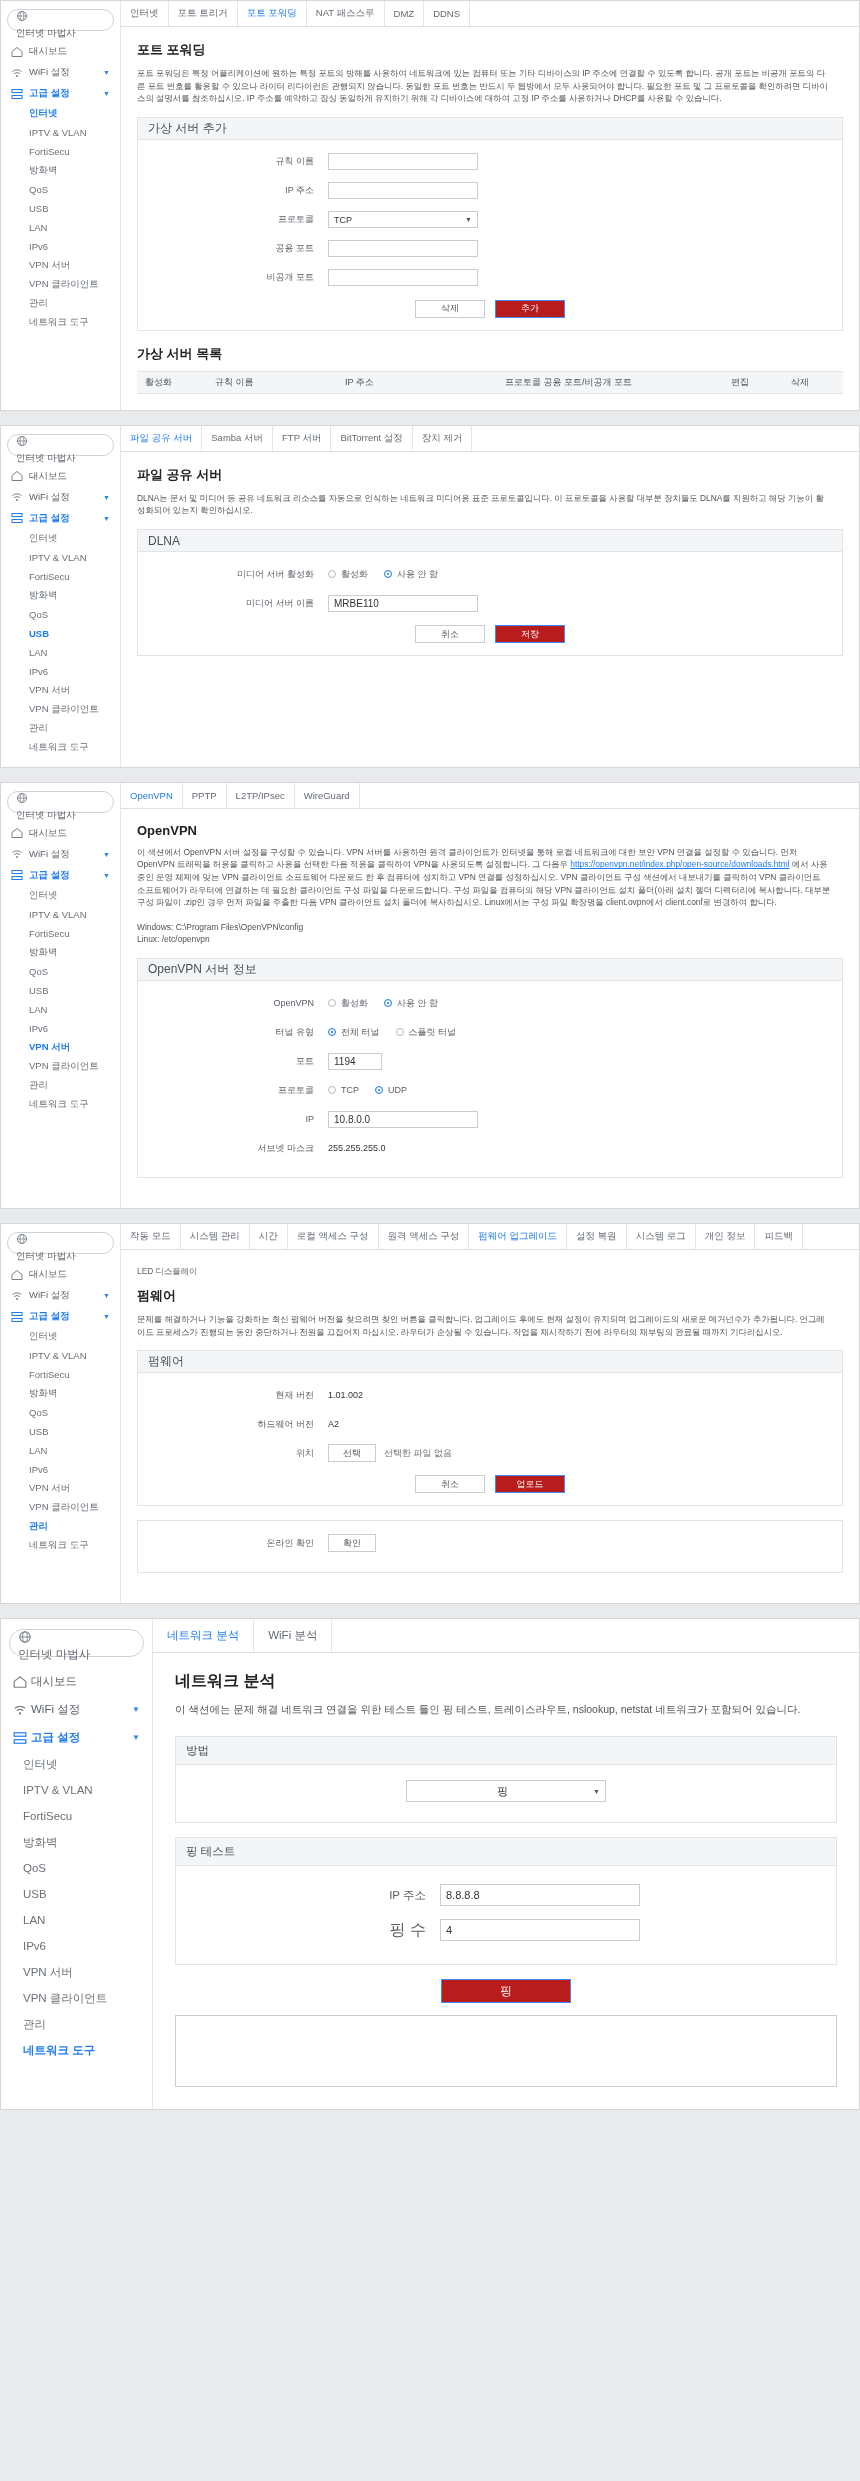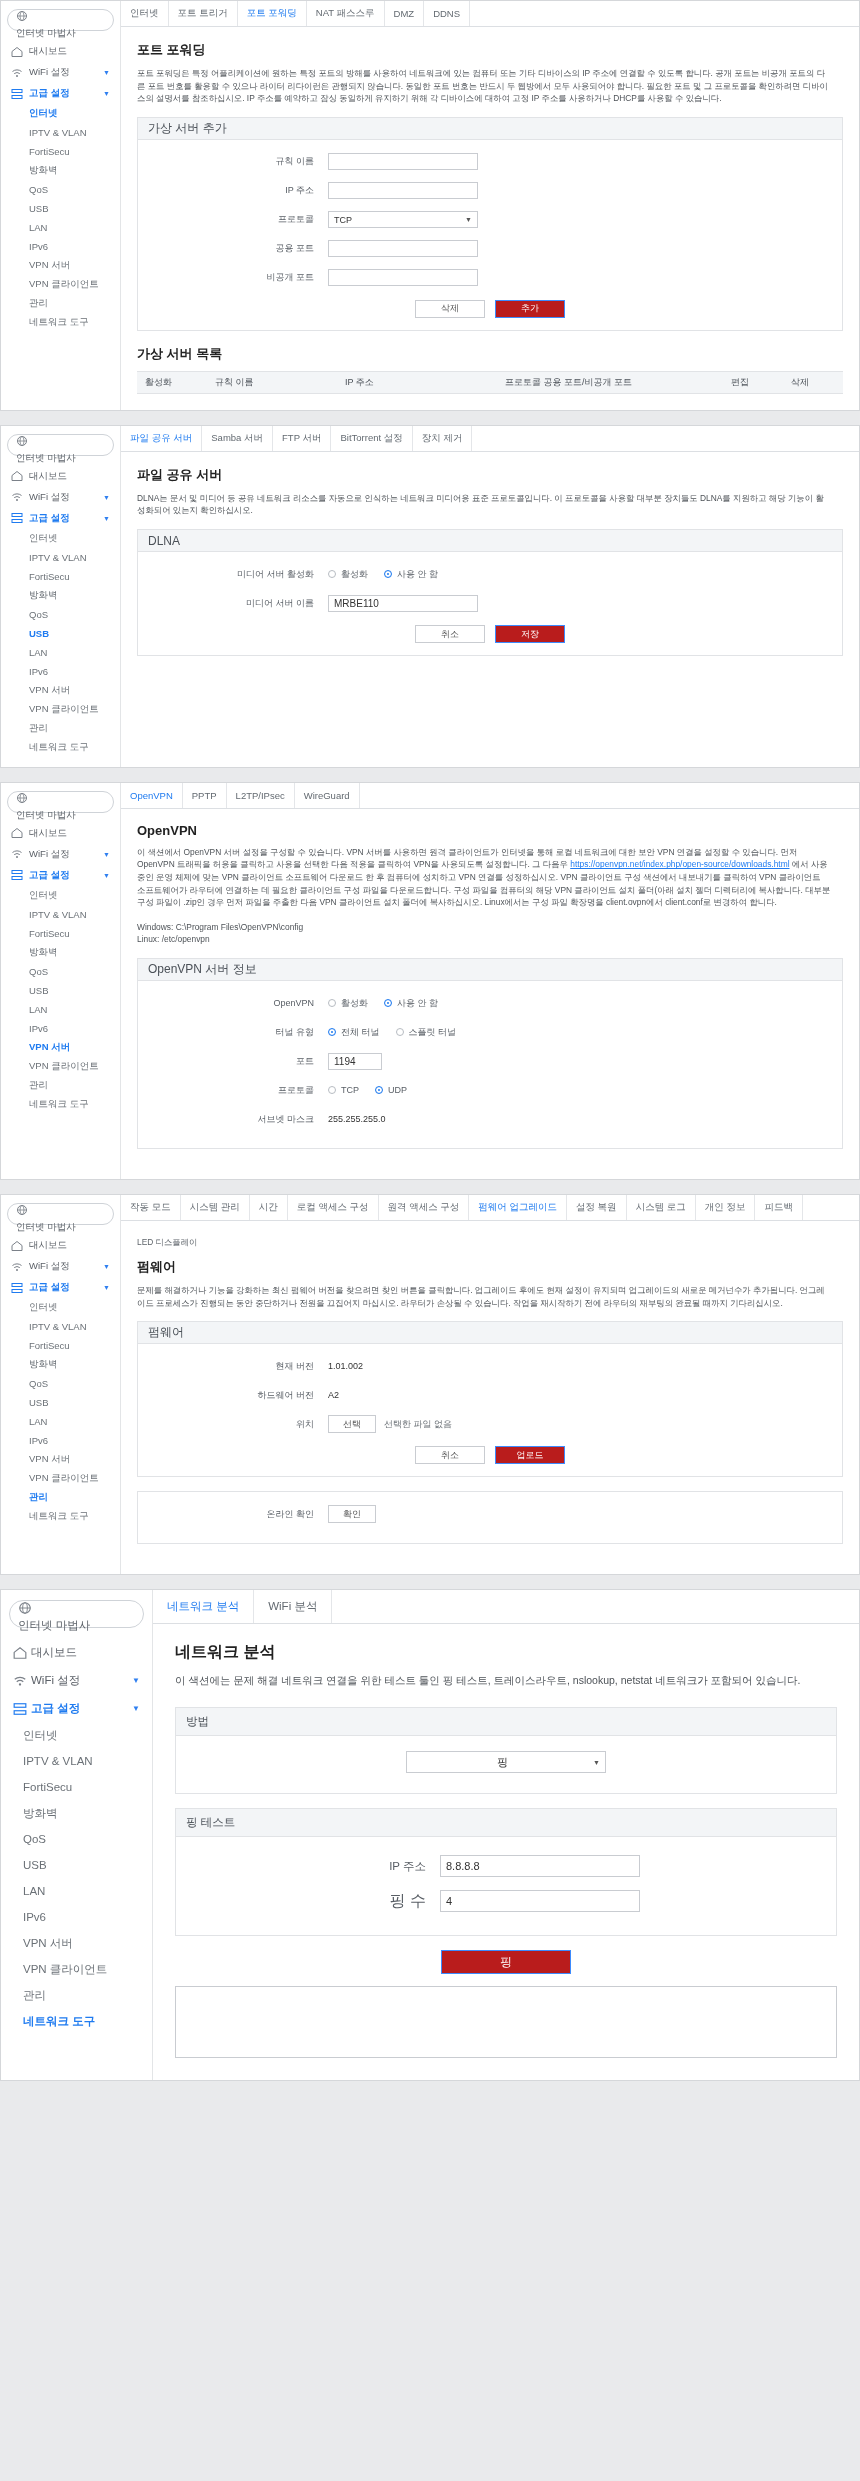--- a/index.html
+++ b/index.html
@@ -515,20 +515,24 @@
                 <span class="dot"></span>
                 <span>TCP</span>
               </div>
               <div class="radio">
                 <span class="dot on"></span>
                 <span>UDP</span>
               </div>
             </div>
           </div>
           <div class="frow">
+            <div class="flabel">IP</div>
+            <div class="fin">10.8.0.0</div>
+          </div>
+          <div class="frow">
             <div class="flabel">서브넷 마스크</div>
             <div style="font-size:9px;color:#333">255.255.255.0</div>
           </div>
         </div>
       </div>
     </div>
   </div>
 </div>
 
 <div class="panel">

